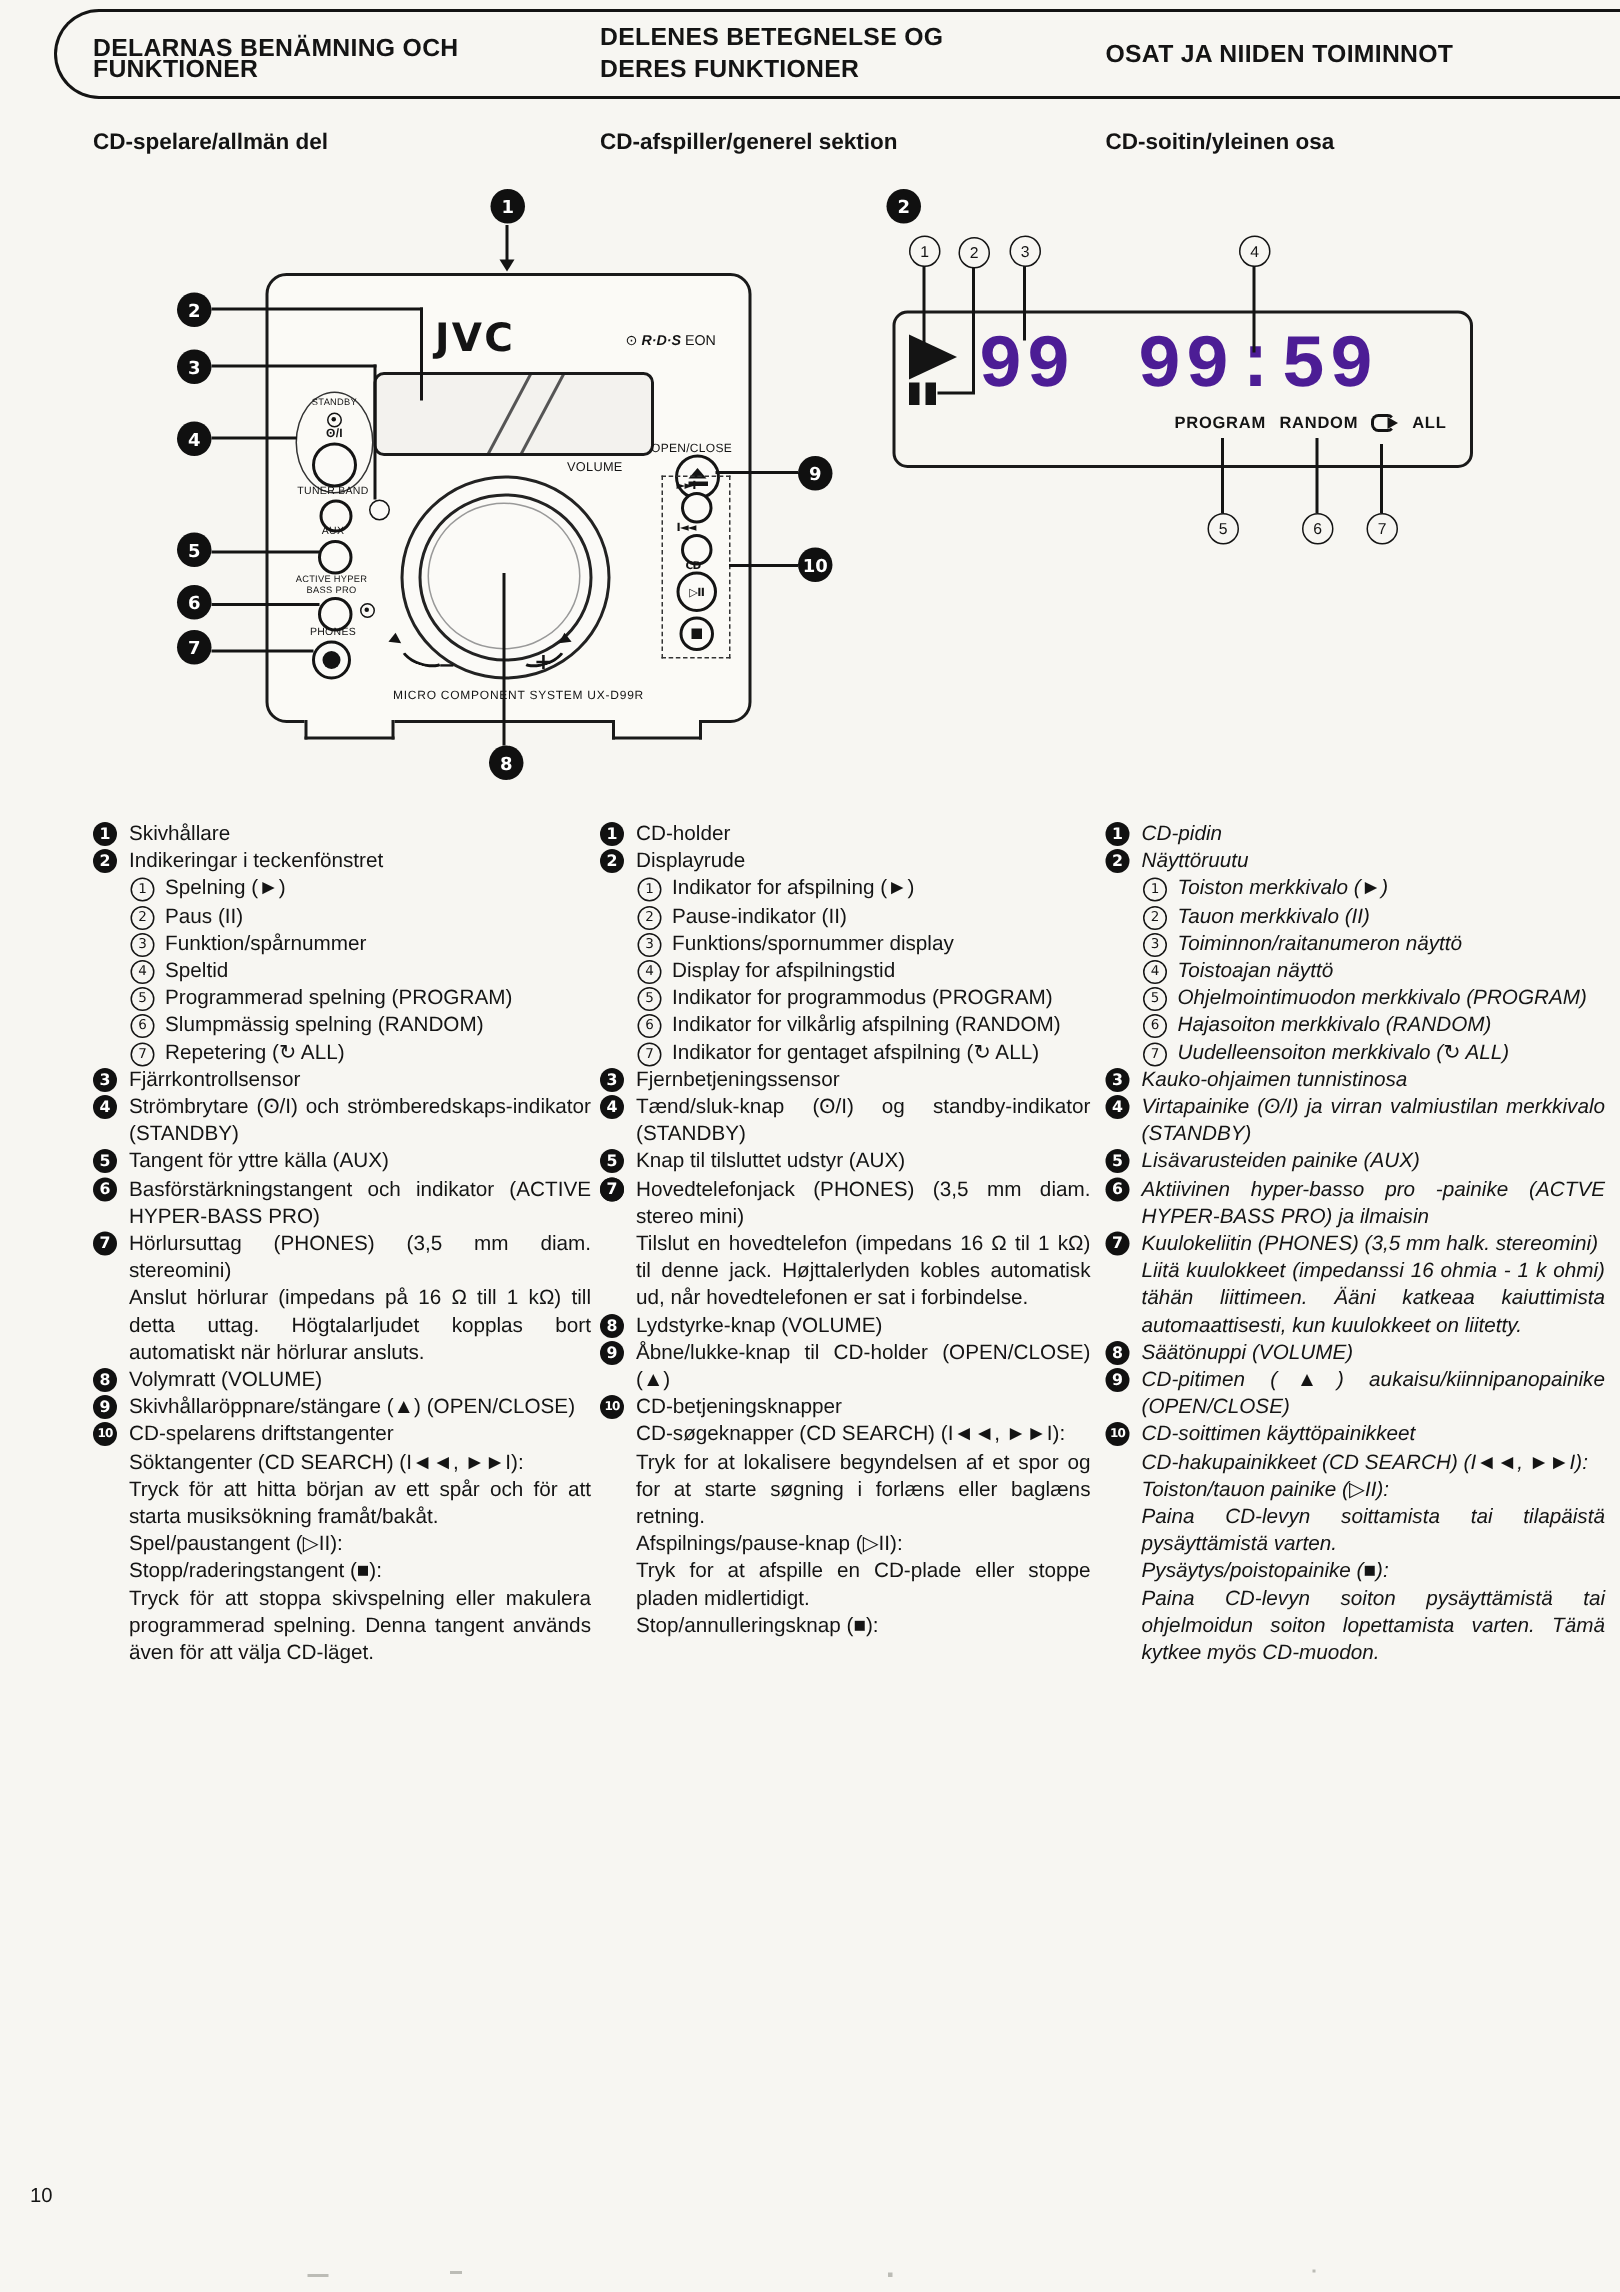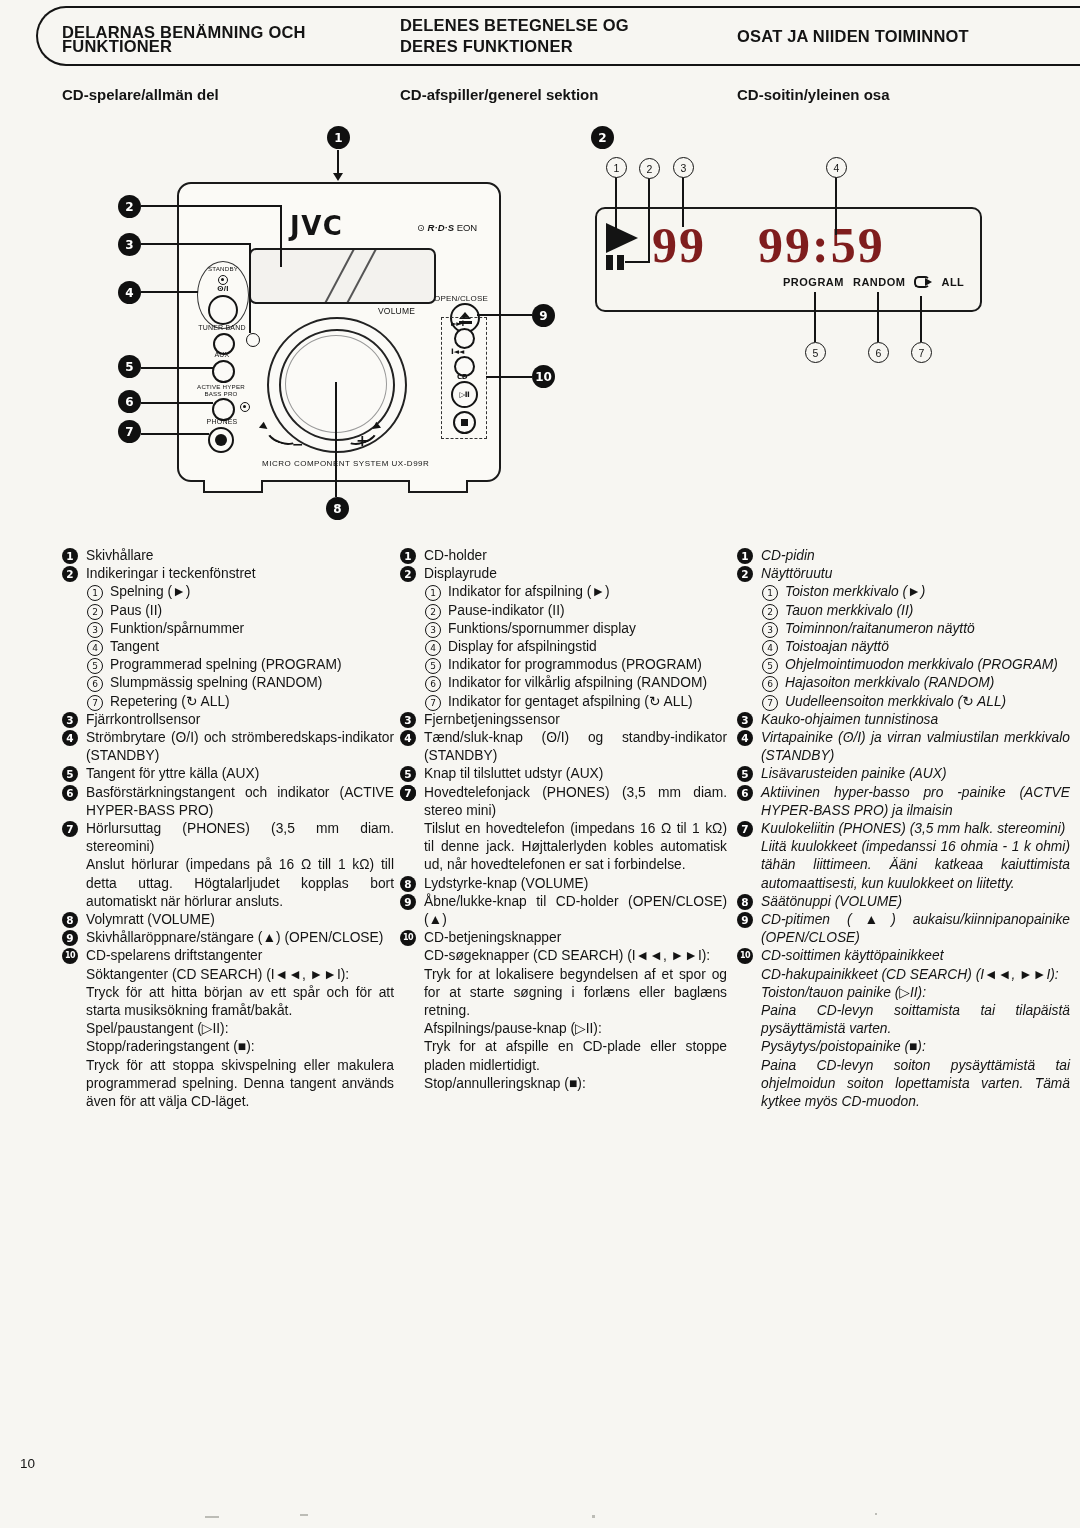--- a/index.html
+++ b/index.html
@@ -48,22 +48,22 @@
   .curve{position:absolute;width:30px;height:16px;border:2px solid transparent;
          border-bottom:2px solid #141414;border-radius:50%}
   .vhead{position:absolute;width:0;height:0}
   .sign{position:absolute;font-weight:bold;font-family:"DejaVu Sans",sans-serif}
   
   .disp{position:absolute;left:595px;top:207px;width:383px;height:101px;border:2.5px solid #1a1a1a;
         border-radius:10px;background:#f7f6f1}
   .play-tri{position:absolute;left:606px;top:223px;width:0;height:0;border-left:32px solid #141414;
             border-top:15px solid transparent;border-bottom:15px solid transparent}
   .pbar{position:absolute;width:7px;height:15px;background:#141414}
-  .seg{position:absolute;font-family:Liberation Serif, serif;font-weight:bold;font-size:50px;
-       letter-spacing:2px;color:#7f1d1d}
+  .seg{position:absolute;font-family:Liberation Mono, monospace;font-weight:bold;font-size:50px;
+       letter-spacing:2px;color:#4c1d95}
   .indics{position:absolute;left:783px;top:276px;display:flex;align-items:flex-start;gap:9px;
           font-size:11px;font-weight:600;letter-spacing:.5px}
   .rpt{position:relative;width:18px;height:10px;display:inline-block}
   .rpt::before{content:"";position:absolute;left:0;top:0;width:12px;height:8px;border:2px solid #141414;
                border-radius:5px;border-right-color:transparent}
   .rpt::after{content:"";position:absolute;right:0;top:2px;width:0;height:0;
               border-left:7px solid #141414;border-top:4px solid transparent;border-bottom:4px solid transparent}
   
   .txtcol{position:absolute;top:547px;font-size:13.8px;line-height:18.2px}
   .col-fi .txt{font-style:italic}
@@ -242,21 +242,21 @@
       <span class="txt">Paus (II)</span>
     </div>
 
     <div class="row row-sub">
       <span class="marker">3</span>
       <span class="txt">Funktion/spårnummer</span>
     </div>
 
     <div class="row row-sub">
       <span class="marker">4</span>
-      <span class="txt">Tangent</span>
+      <span class="txt">Speltid</span>
     </div>
 
     <div class="row row-sub">
       <span class="marker">5</span>
       <span class="txt">Programmerad spelning (PROGRAM)</span>
     </div>
 
     <div class="row row-sub">
       <span class="marker">6</span>
       <span class="txt">Slumpmässig spelning (RANDOM)</span>

